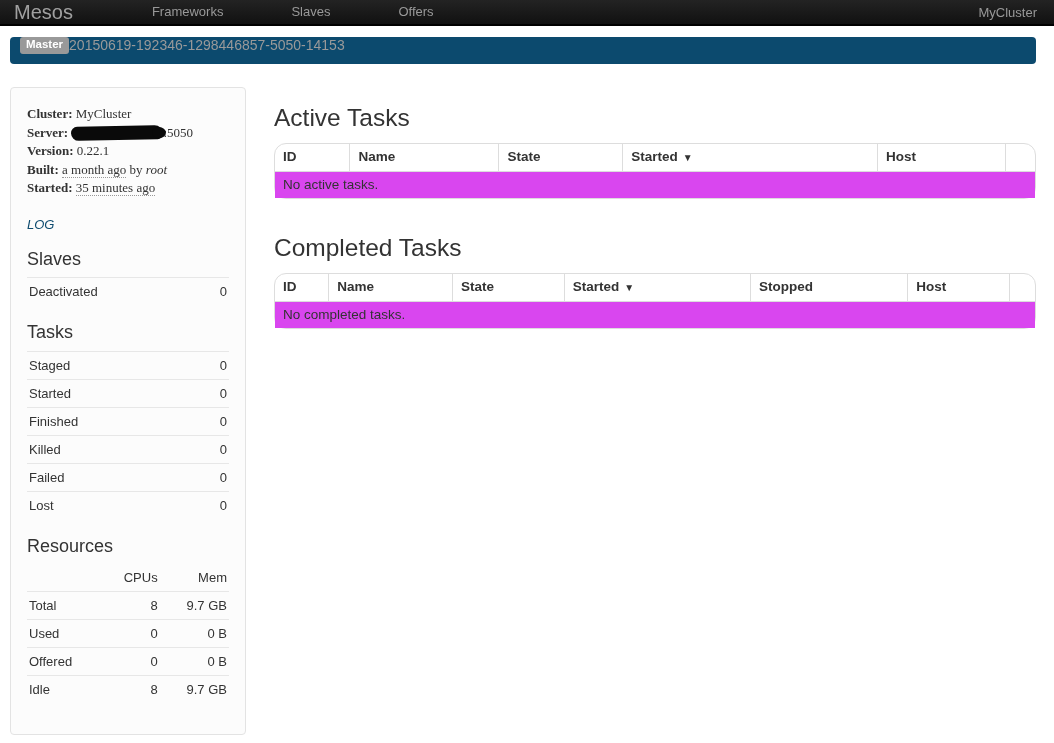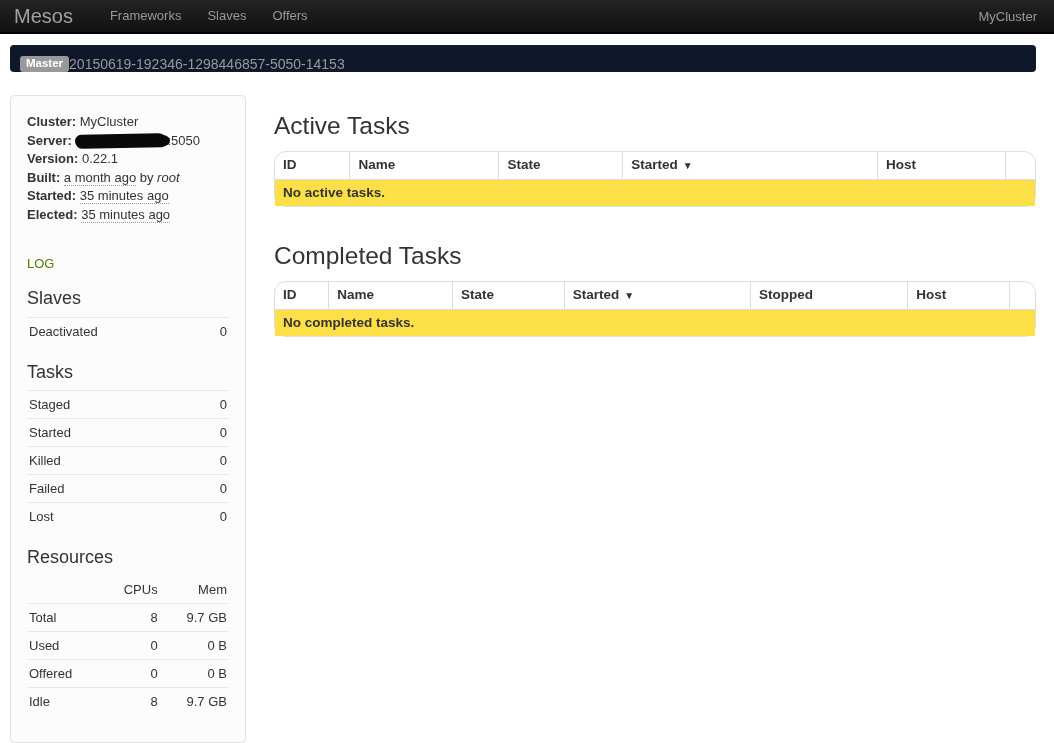--- a/index.html
+++ b/index.html
@@ -5,74 +5,74 @@
   * { box-sizing: border-box; }
   html, body { margin: 0; padding: 0; }
   body {
     width: 1054px; height: 743px; overflow: hidden;
     font-family: "Liberation Sans", sans-serif;
     background: #ffffff; color: #333333; font-size: 13px;
   }
 
   
   .navbar {
-    height: 34px; background: linear-gradient(to bottom, #232323, #111111);
+    height: 26px; background: linear-gradient(to bottom, #232323, #111111);
     border-bottom: 2px solid #000000;
-    display: flex; align-items: center; padding-left: 14px;
+    display: flex; align-items: center; padding-left: 14px; gap: 42px;
   }
   .navbar .brand {
     font-size: 20px; color: #a0a0a0; margin-right: 24px;
     text-decoration: none; cursor: pointer;
   }
   .navbar .nav-item {
     color: #999999; font-size: 13px; padding: 12px 13px; line-height: 32px;
     text-decoration: none; cursor: pointer;
   }
   .navbar .nav-right {
     margin-left: auto; margin-right: 17px; color: #999999; font-size: 13px;
   }
 
   
   .breadcrumb-bar {
     margin: 11px 18px 0 10px; height: 27px;
-    background: #0f172a; border-radius: 4px;
-    display: flex; align-items: flex-end; padding: 0 10px;
+    background: #0c4a6e; border-radius: 4px;
+    display: flex; align-items: flex-start; padding: 0 10px;
   }
   .badge-master {
     background: #999999; color: #ffffff; font-weight: bold;
     font-size: 11.5px; padding: 2px 6px 3px; border-radius: 3px; line-height: 1;
   }
   .master-id { color: #999999; font-size: 14px; margin-left: 0; }
 
   
   .content { display: flex; align-items: flex-start; padding: 23px 18px 0 10px; }
   .sidebar {
     width: 236px; flex-shrink: 0; margin-right: 28px;
     background: #fcfcfc; border: 1px solid #e3e3e3; border-radius: 4px;
     padding: 17px 16px 12px; min-height: 648px;
   }
   .main { flex: 1; min-width: 0; }
 
   
-  .info-line { font-size: 13px; line-height: 18.5px; color: #333; }
+  .info-line { font-size: 13px; line-height: 18.5px; color: #333; font-family: Liberation Serif, serif; }
   .info-line b { font-weight: bold; }
   .dotted { border-bottom: 1px dotted #999999; cursor: default; }
   .em { font-style: italic; }
   .redacted {
     display: inline-block; width: 92px; height: 14px; background: #0a0a0a;
     border-radius: 8px 11px 7px 10px; vertical-align: text-bottom;
     transform: rotate(-1.2deg); position: relative;
   }
   .redacted::after {
     content: ""; position: absolute; right: -3px; top: 2px; width: 14px; height: 11px;
     background: #0a0a0a; border-radius: 50%;
   }
   .log-link {
-    display: inline-block; margin-top: 32px; color: #4d7c0f; font-size: 13px;
-    text-decoration: none; cursor: pointer;
+    display: inline-block; margin-top: 19px; color: #0c4a6e; font-size: 13px;
+    text-decoration: none; cursor: pointer; font-style: italic;
   }
   .side-heading {
     font-size: 18px; font-weight: normal; color: #333;
     margin: 17px 0 7px; line-height: 1.2;
   }
   .stat-table { width: 100%; border-collapse: collapse; font-size: 13px; color: #333; }
   .stat-table td { padding: 6px 2px; border-top: 1px solid #e7e7e7; line-height: 15px; }
   .stat-table td.val { text-align: right; }
   .stat-table tr.hdr td { border-top: none; margin-top: 28px; }
 
@@ -86,22 +86,22 @@
     border: 1px solid #dddddd; border-radius: 12px; font-size: 13.5px;
     margin-bottom: 36px;
   }
   .task-table th {
     text-align: left; font-weight: bold; color: #333;
     padding: 5px 8px; line-height: 16px; border-left: 1px solid #dddddd;
     cursor: pointer; overflow: hidden; white-space: nowrap;
   }
   .task-table th:first-child { border-left: none; }
   .task-table td.empty-cell {
-    padding: 5px 8px; line-height: 16px; background: #fde047;
-    border-top: 1px solid #dddddd; color: #333; font-weight: bold;
+    padding: 5px 8px; line-height: 16px; background: #d946ef;
+    border-top: 1px solid #dddddd; color: #333;
   }
   .sort-icon { font-size: 10px; margin-left: 5px; color: #333; }
 </style>
 </head>
 <body>
 
 <div class="navbar">
   <a class="brand">Mesos</a>
   <a class="nav-item">Frameworks</a>
   <a class="nav-item">Slaves</a>
@@ -132,24 +132,20 @@
     <div class="info-line">
       <b>Built:</b>
       <span class="dotted">a month ago</span>
       <span>by</span>
       <span class="em">root</span>
     </div>
     <div class="info-line">
       <b>Started:</b>
       <span class="dotted">35 minutes ago</span>
     </div>
-    <div class="info-line">
-      <b>Elected:</b>
-      <span class="dotted">35 minutes ago</span>
-    </div>
 
     <a class="log-link">LOG</a>
 
     <h3 class="side-heading">Slaves</h3>
     <table class="stat-table">
       <tbody>
         <tr>
           <td>Deactivated</td>
           <td class="val">0</td>
         </tr>
@@ -158,20 +154,24 @@
 
     <h3 class="side-heading">Tasks</h3>
     <table class="stat-table">
       <tbody>
         <tr>
           <td>Staged</td>
           <td class="val">0</td>
         </tr>
         <tr>
           <td>Started</td>
+          <td class="val">0</td>
+        </tr>
+        <tr>
+          <td>Finished</td>
           <td class="val">0</td>
         </tr>
         <tr>
           <td>Killed</td>
           <td class="val">0</td>
         </tr>
         <tr>
           <td>Failed</td>
           <td class="val">0</td>
         </tr>

